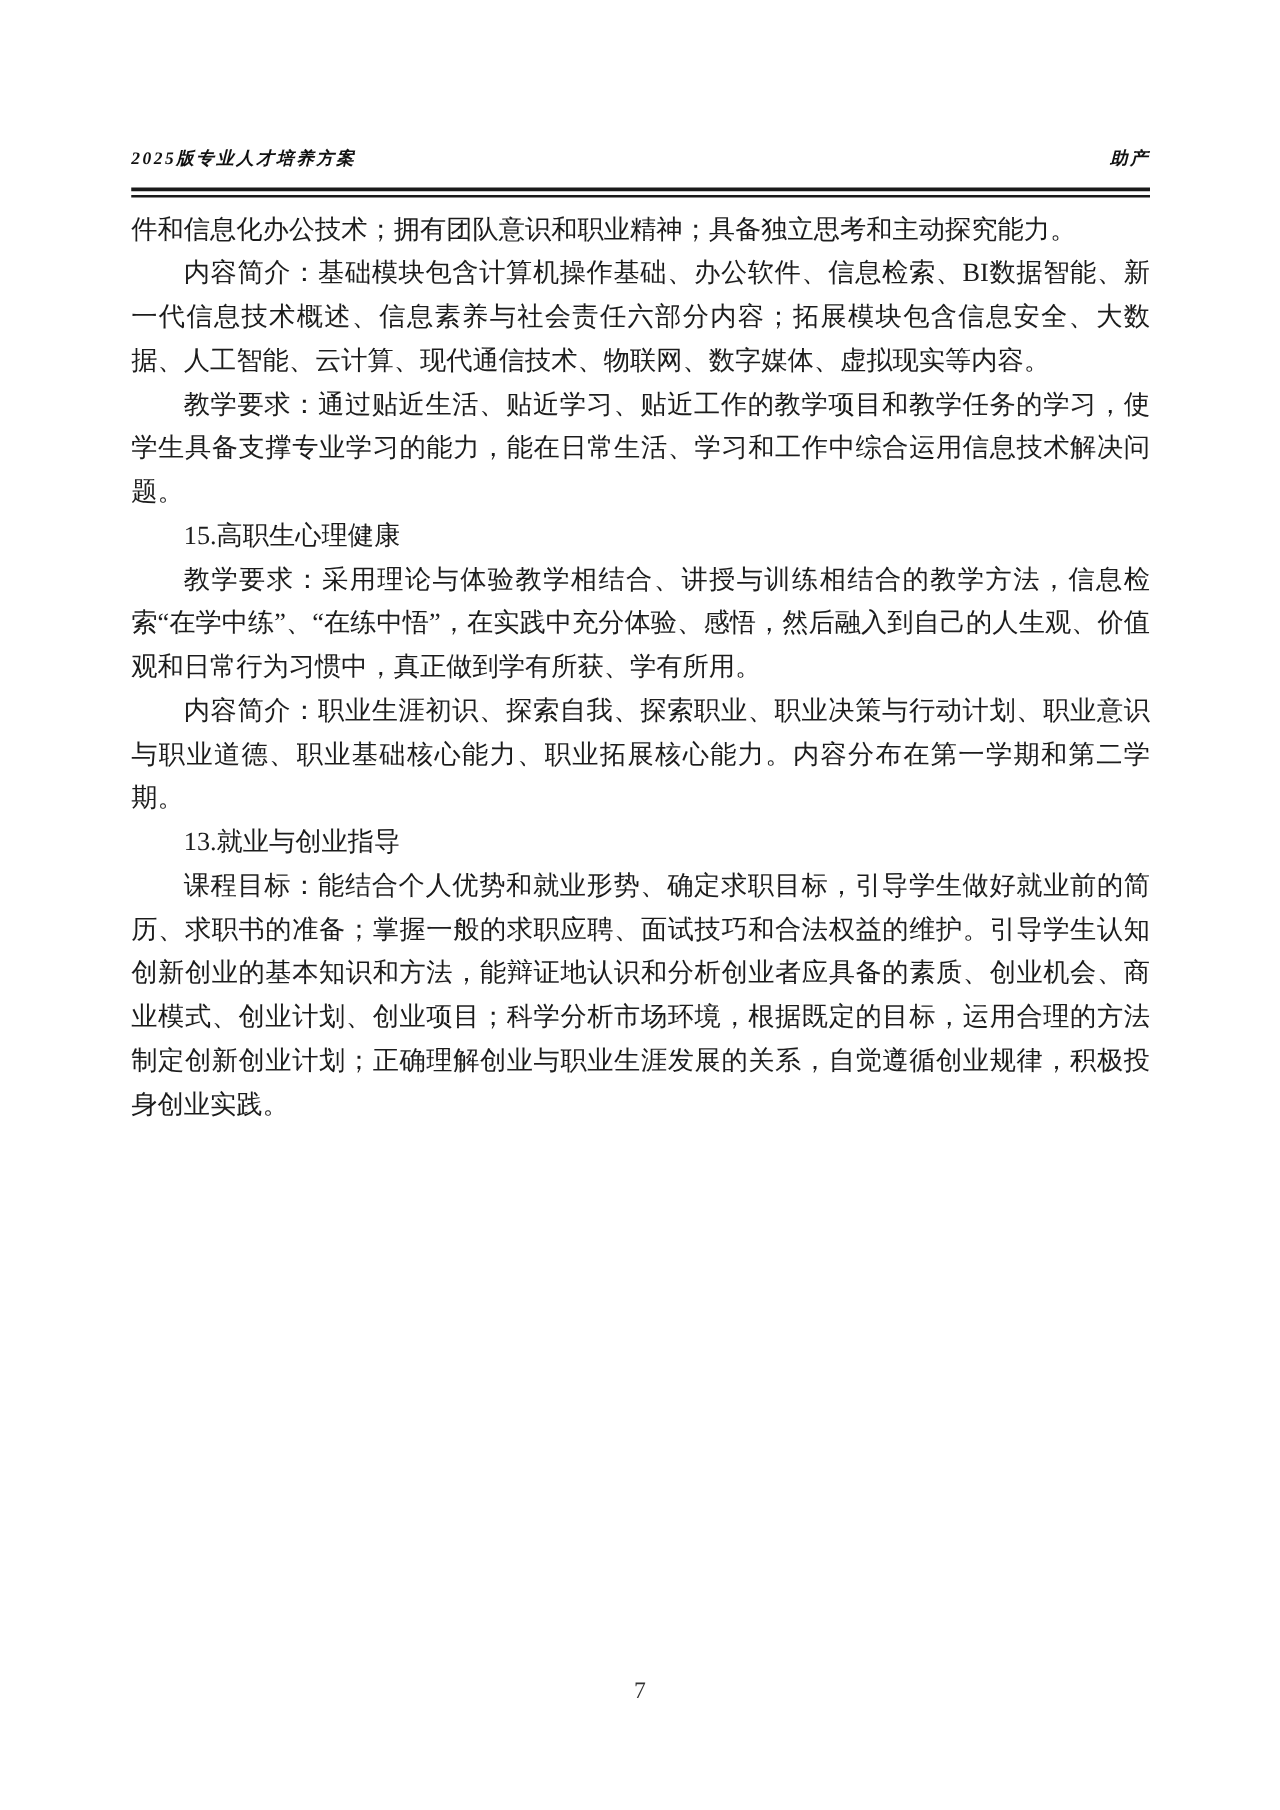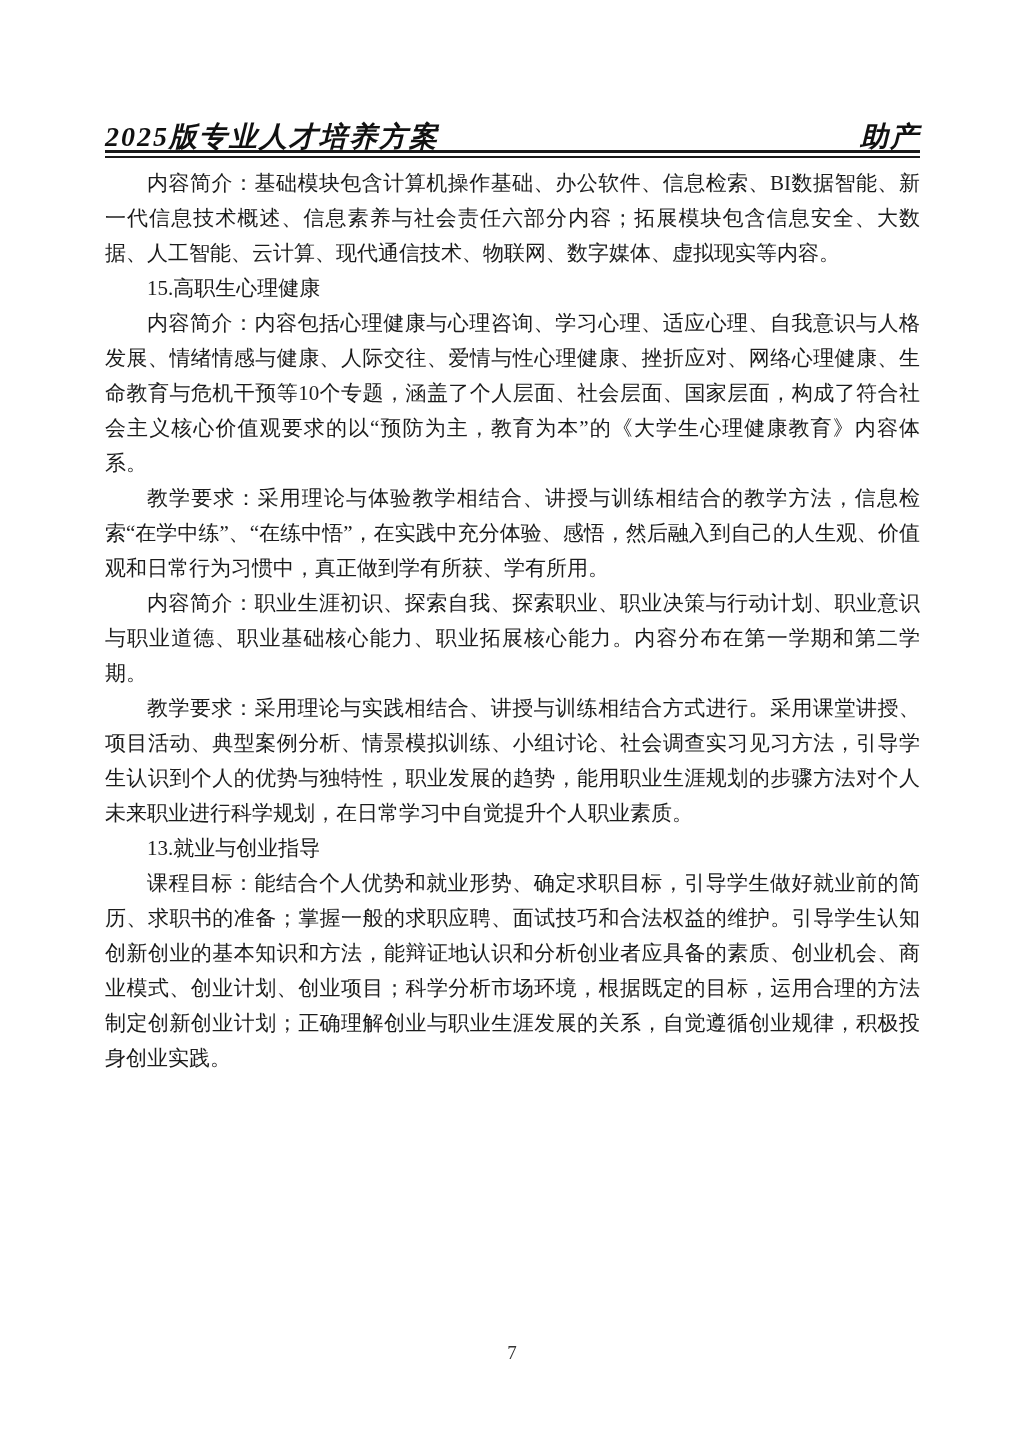--- a/index.html
+++ b/index.html
@@ -17,21 +17,21 @@
     color: #1c1c1c;
   }
   .header {
     position: absolute;
     left: 105px;
     top: 118px;
     width: 815px;
     display: flex;
     justify-content: space-between;
     align-items: flex-end;
-    font-size: 28px;
+    font-size: 14px;
     font-style: italic;
     font-weight: 600;
     letter-spacing: 2px;
     color: #111111;
   }
   .header-rule {
     position: absolute;
     left: 105px;
     top: 150px;
     width: 815px;
@@ -74,26 +74,26 @@
 <div class="page">
 
   <div class="header">
     <span>2025版专业人才培养方案</span>
     <span>助产</span>
   </div>
 
   <div class="header-rule"></div>
 
   <div class="content">
+      <p class="continuation">件和信息化办公技术；拥有团队意识和职业精神；具备独立思考和主动探究能力。</p>
       <p class="">内容简介：基础模块包含计算机操作基础、办公软件、信息检索、BI数据智能、新一代信息技术概述、信息素养与社会责任六部分内容；拓展模块包含信息安全、大数据、人工智能、云计算、现代通信技术、物联网、数字媒体、虚拟现实等内容。</p>
+      <p class="">教学要求：通过贴近生活、贴近学习、贴近工作的教学项目和教学任务的学习，使学生具备支撑专业学习的能力，能在日常生活、学习和工作中综合运用信息技术解决问题。</p>
       <p class="">15.高职生心理健康</p>
-      <p class="">内容简介：内容包括心理健康与心理咨询、学习心理、适应心理、自我意识与人格发展、情绪情感与健康、人际交往、爱情与性心理健康、挫折应对、网络心理健康、生命教育与危机干预等10个专题，涵盖了个人层面、社会层面、国家层面，构成了符合社会主义核心价值观要求的以“预防为主，教育为本”的《大学生心理健康教育》内容体系。</p>
       <p class="">教学要求：采用理论与体验教学相结合、讲授与训练相结合的教学方法，信息检索“在学中练”、“在练中悟”，在实践中充分体验、感悟，然后融入到自己的人生观、价值观和日常行为习惯中，真正做到学有所获、学有所用。</p>
       <p class="">内容简介：职业生涯初识、探索自我、探索职业、职业决策与行动计划、职业意识与职业道德、职业基础核心能力、职业拓展核心能力。内容分布在第一学期和第二学期。</p>
-      <p class="">教学要求：采用理论与实践相结合、讲授与训练相结合方式进行。采用课堂讲授、项目活动、典型案例分析、情景模拟训练、小组讨论、社会调查实习见习方法，引导学生认识到个人的优势与独特性，职业发展的趋势，能用职业生涯规划的步骤方法对个人未来职业进行科学规划，在日常学习中自觉提升个人职业素质。</p>
       <p class="">13.就业与创业指导</p>
       <p class="">课程目标：能结合个人优势和就业形势、确定求职目标，引导学生做好就业前的简历、求职书的准备；掌握一般的求职应聘、面试技巧和合法权益的维护。引导学生认知创新创业的基本知识和方法，能辩证地认识和分析创业者应具备的素质、创业机会、商业模式、创业计划、创业项目；科学分析市场环境，根据既定的目标，运用合理的方法制定创新创业计划；正确理解创业与职业生涯发展的关系，自觉遵循创业规律，积极投身创业实践。</p>
     </div>
 
   <div class="footer">
     <span>7</span>
   </div>
 
 </div>
 

